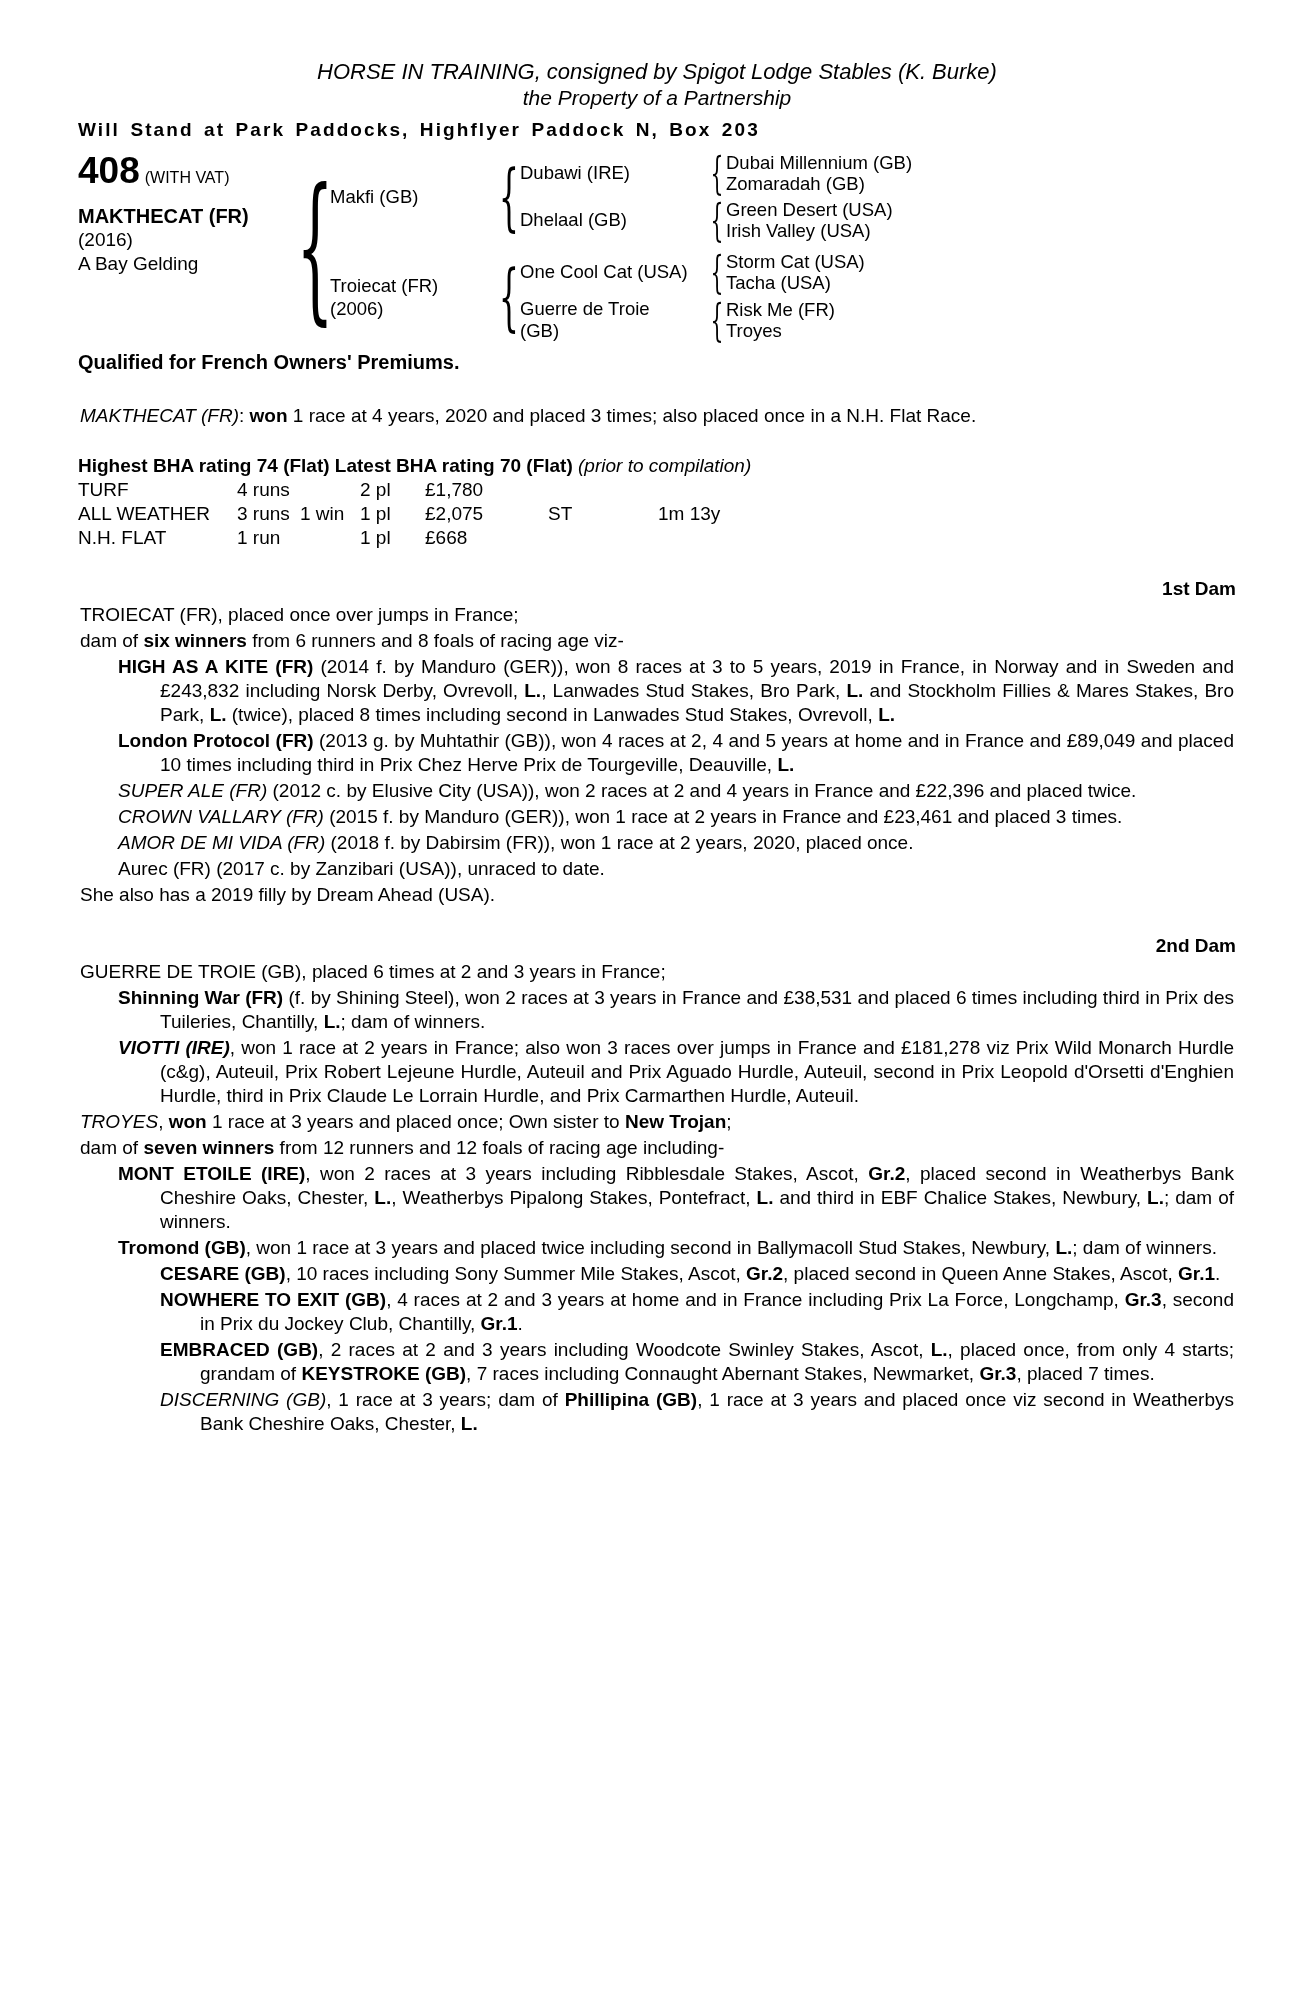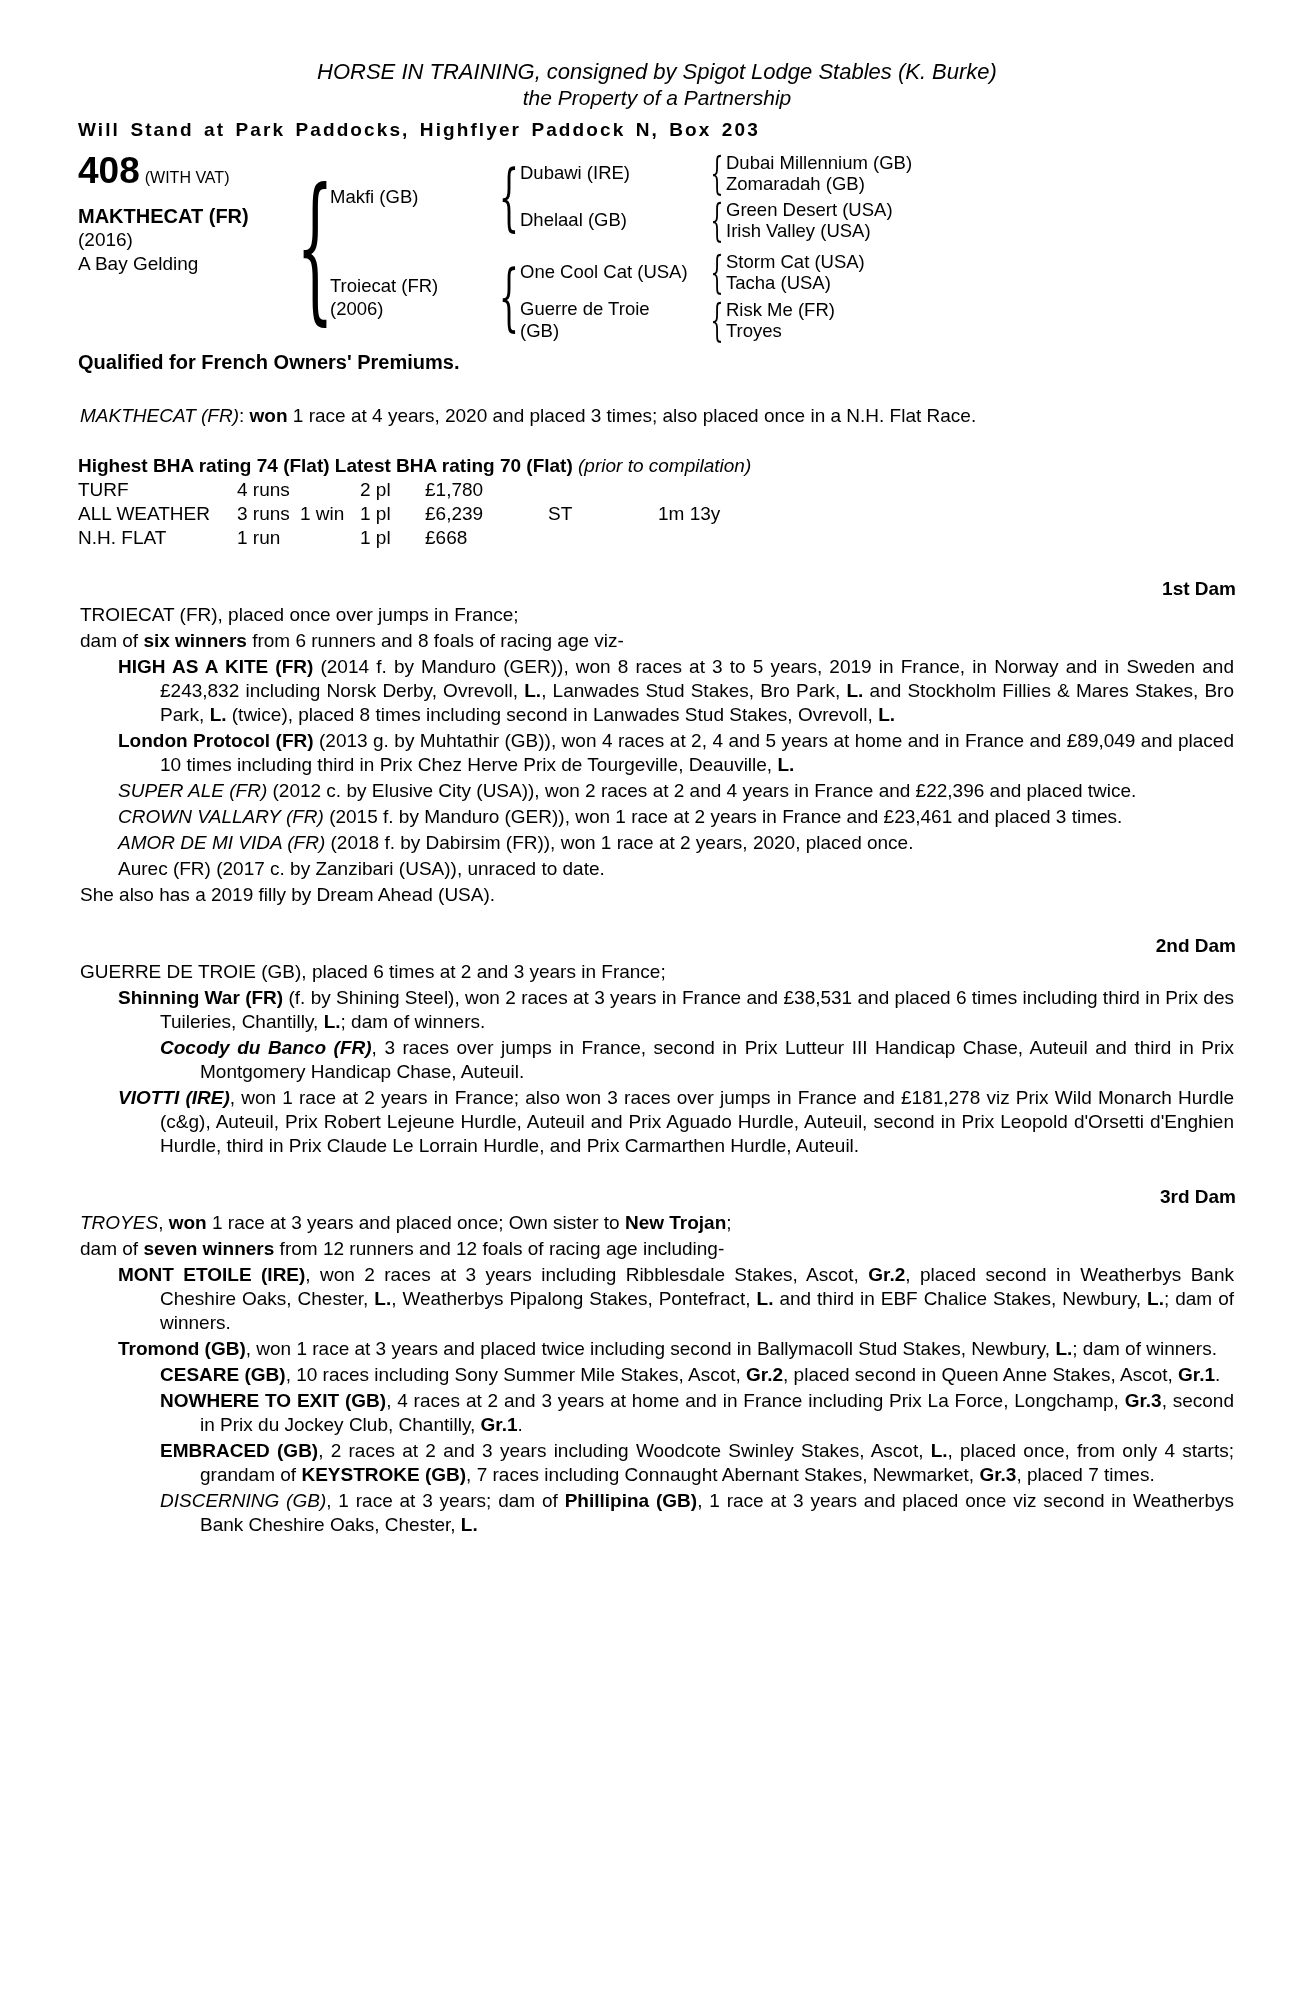--- a/index.html
+++ b/index.html
@@ -155,21 +155,21 @@
     <div class="bha-cell">4 runs</div>
     <div class="bha-cell"></div>
     <div class="bha-cell">2 pl</div>
     <div class="bha-cell">£1,780</div>
     <div class="bha-cell"></div>
     <div class="bha-cell"></div>
     <div class="bha-cell">ALL WEATHER</div>
     <div class="bha-cell">3 runs</div>
     <div class="bha-cell">1 win</div>
     <div class="bha-cell">1 pl</div>
-    <div class="bha-cell">£6,239</div>
+    <div class="bha-cell">£2,075</div>
     <div class="bha-cell">ST</div>
     <div class="bha-cell">1m 13y</div>
     <div class="bha-cell">N.H. FLAT</div>
     <div class="bha-cell">1 run</div>
     <div class="bha-cell"></div>
     <div class="bha-cell">1 pl</div>
     <div class="bha-cell">£668</div>
     <div class="bha-cell"></div>
     <div class="bha-cell"></div>
   </div>
@@ -181,23 +181,21 @@
     <p class="para lvl1"><span class="b">HIGH AS A KITE (FR)</span><span> (2014 f. by Manduro (GER)), won 8 races at 3 to 5 years, 2019 in France, in Norway and in Sweden and £243,832 including Norsk Derby, Ovrevoll, </span><span class="b">L.</span><span>, Lanwades Stud Stakes, Bro Park, </span><span class="b">L.</span><span> and Stockholm Fillies &amp; Mares Stakes, Bro Park, </span><span class="b">L.</span><span> (twice), placed 8 times including second in Lanwades Stud Stakes, Ovrevoll, </span><span class="b">L.</span></p>
     <p class="para lvl1"><span class="b">London Protocol (FR)</span><span> (2013 g. by Muhtathir (GB)), won 4 races at 2, 4 and 5 years at home and in France and £89,049 and placed 10 times including third in Prix Chez Herve Prix de Tourgeville, Deauville, </span><span class="b">L.</span></p>
     <p class="para lvl1"><span class="i">SUPER ALE (FR)</span><span> (2012 c. by Elusive City (USA)), won 2 races at 2 and 4 years in France and £22,396 and placed twice.</span></p>
     <p class="para lvl1"><span class="i">CROWN VALLARY (FR)</span><span> (2015 f. by Manduro (GER)), won 1 race at 2 years in France and £23,461 and placed 3 times.</span></p>
     <p class="para lvl1"><span class="i">AMOR DE MI VIDA (FR)</span><span> (2018 f. by Dabirsim (FR)), won 1 race at 2 years, 2020, placed once.</span></p>
     <p class="para lvl1"><span>Aurec (FR) (2017 c. by Zanzibari (USA)), unraced to date.</span></p>
     <p class="para lvl0"><span>She also has a 2019 filly by Dream Ahead (USA).</span></p>
     <div class="sec-title">2nd Dam</div>
     <p class="para lvl0"><span>GUERRE DE TROIE (GB), placed 6 times at 2 and 3 years in France;</span></p>
     <p class="para lvl1"><span class="b">Shinning War (FR)</span><span> (f. by Shining Steel), won 2 races at 3 years in France and £38,531 and placed 6 times including third in Prix des Tuileries, Chantilly, </span><span class="b">L.</span><span>; dam of winners.</span></p>
-    <p class="para lvl2"><span class="b i">Cocody du Banco (FR)</span><span>, 3 races over jumps in France, second in Prix Lutteur III Handicap Chase, Auteuil and third in Prix Montgomery Handicap Chase, Auteuil.</span></p>
     <p class="para lvl1"><span class="b i">VIOTTI (IRE)</span><span>, won 1 race at 2 years in France; also won 3 races over jumps in France and £181,278 viz Prix Wild Monarch Hurdle (c&amp;g), Auteuil, Prix Robert Lejeune Hurdle, Auteuil and Prix Aguado Hurdle, Auteuil, second in Prix Leopold d'Orsetti d'Enghien Hurdle, third in Prix Claude Le Lorrain Hurdle, and Prix Carmarthen Hurdle, Auteuil.</span></p>
-    <div class="sec-title">3rd Dam</div>
     <p class="para lvl0"><span class="i">TROYES</span><span>, </span><span class="b">won</span><span> 1 race at 3 years and placed once; Own sister to </span><span class="b">New Trojan</span><span>;</span></p>
     <p class="para lvl0"><span>dam of </span><span class="b">seven winners</span><span> from 12 runners and 12 foals of racing age including-</span></p>
     <p class="para lvl1"><span class="b">MONT ETOILE (IRE)</span><span>, won 2 races at 3 years including Ribblesdale Stakes, Ascot, </span><span class="b">Gr.2</span><span>, placed second in Weatherbys Bank Cheshire Oaks, Chester, </span><span class="b">L.</span><span>, Weatherbys Pipalong Stakes, Pontefract, </span><span class="b">L.</span><span> and third in EBF Chalice Stakes, Newbury, </span><span class="b">L.</span><span>; dam of winners.</span></p>
     <p class="para lvl1"><span class="b">Tromond (GB)</span><span>, won 1 race at 3 years and placed twice including second in Ballymacoll Stud Stakes, Newbury, </span><span class="b">L.</span><span>; dam of winners.</span></p>
     <p class="para lvl2"><span class="b">CESARE (GB)</span><span>, 10 races including Sony Summer Mile Stakes, Ascot, </span><span class="b">Gr.2</span><span>, placed second in Queen Anne Stakes, Ascot, </span><span class="b">Gr.1</span><span>.</span></p>
     <p class="para lvl2"><span class="b">NOWHERE TO EXIT (GB)</span><span>, 4 races at 2 and 3 years at home and in France including Prix La Force, Longchamp, </span><span class="b">Gr.3</span><span>, second in Prix du Jockey Club, Chantilly, </span><span class="b">Gr.1</span><span>.</span></p>
     <p class="para lvl2"><span class="b">EMBRACED (GB)</span><span>, 2 races at 2 and 3 years including Woodcote Swinley Stakes, Ascot, </span><span class="b">L.</span><span>, placed once, from only 4 starts; grandam of </span><span class="b">KEYSTROKE (GB)</span><span>, 7 races including Connaught Abernant Stakes, Newmarket, </span><span class="b">Gr.3</span><span>, placed 7 times.</span></p>
     <p class="para lvl2"><span class="i">DISCERNING (GB)</span><span>, 1 race at 3 years; dam of </span><span class="b">Phillipina (GB)</span><span>, 1 race at 3 years and placed once viz second in Weatherbys Bank Cheshire Oaks, Chester, </span><span class="b">L.</span></p>
   </div>
 

